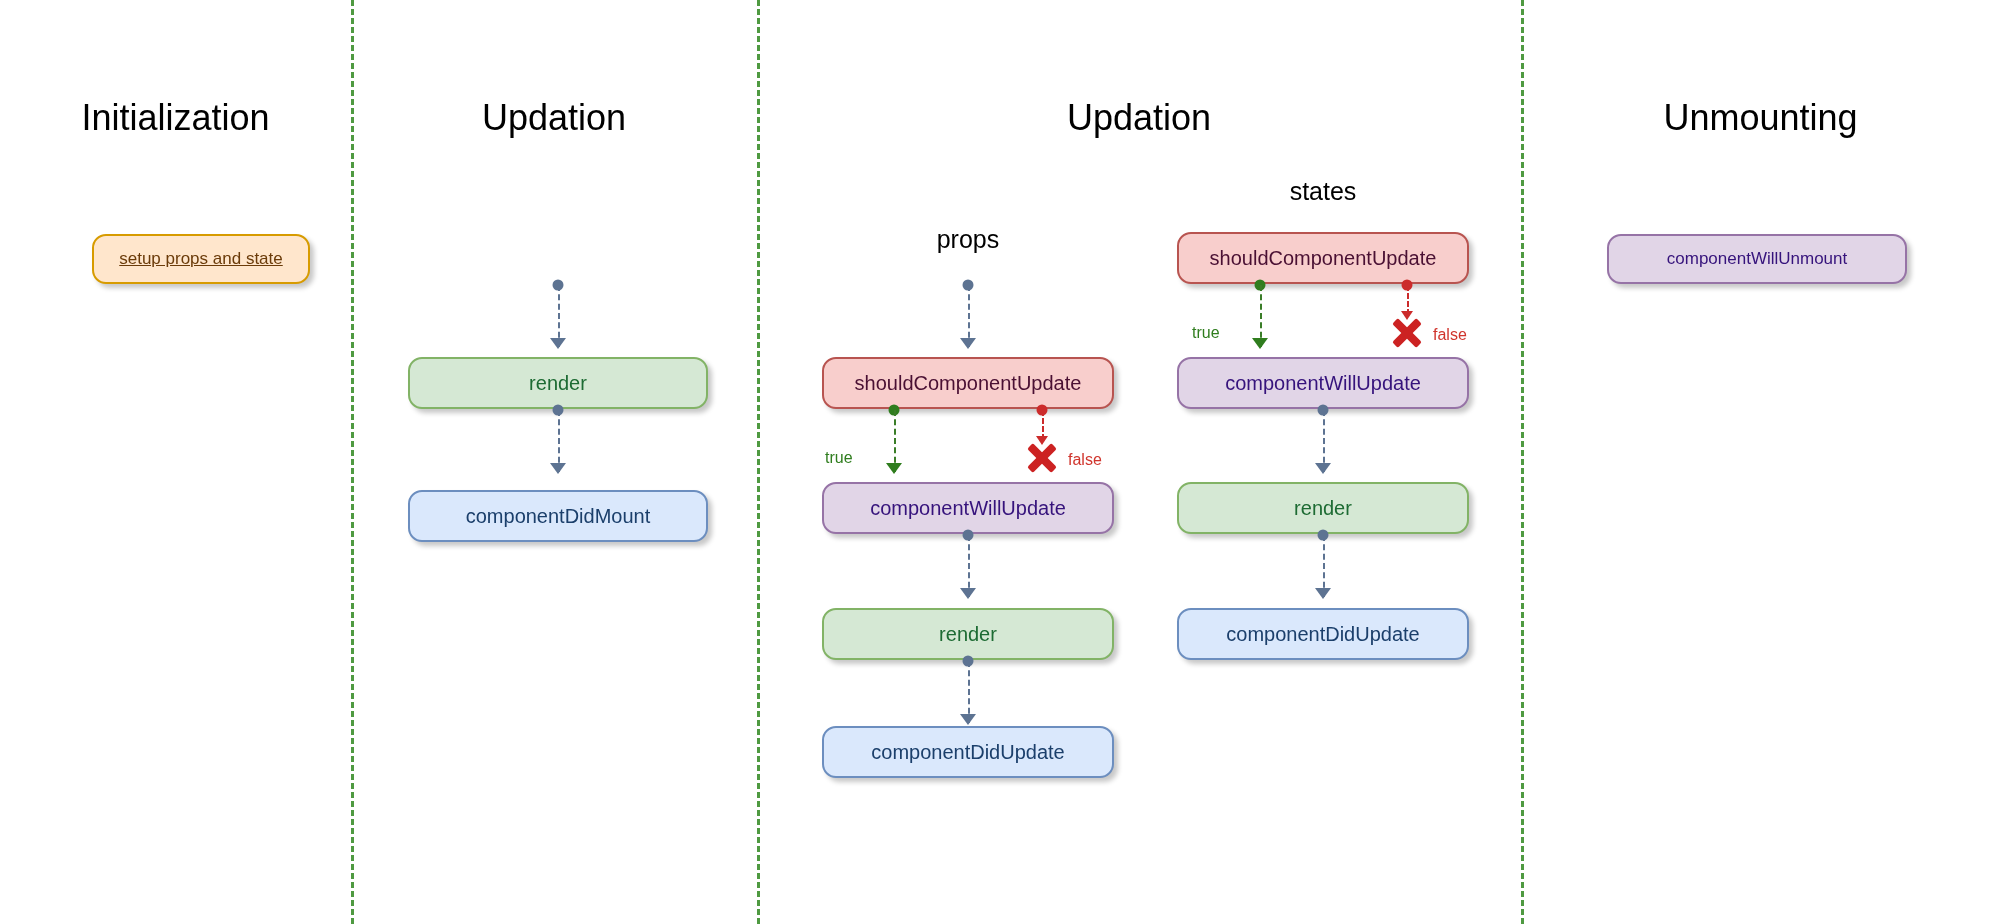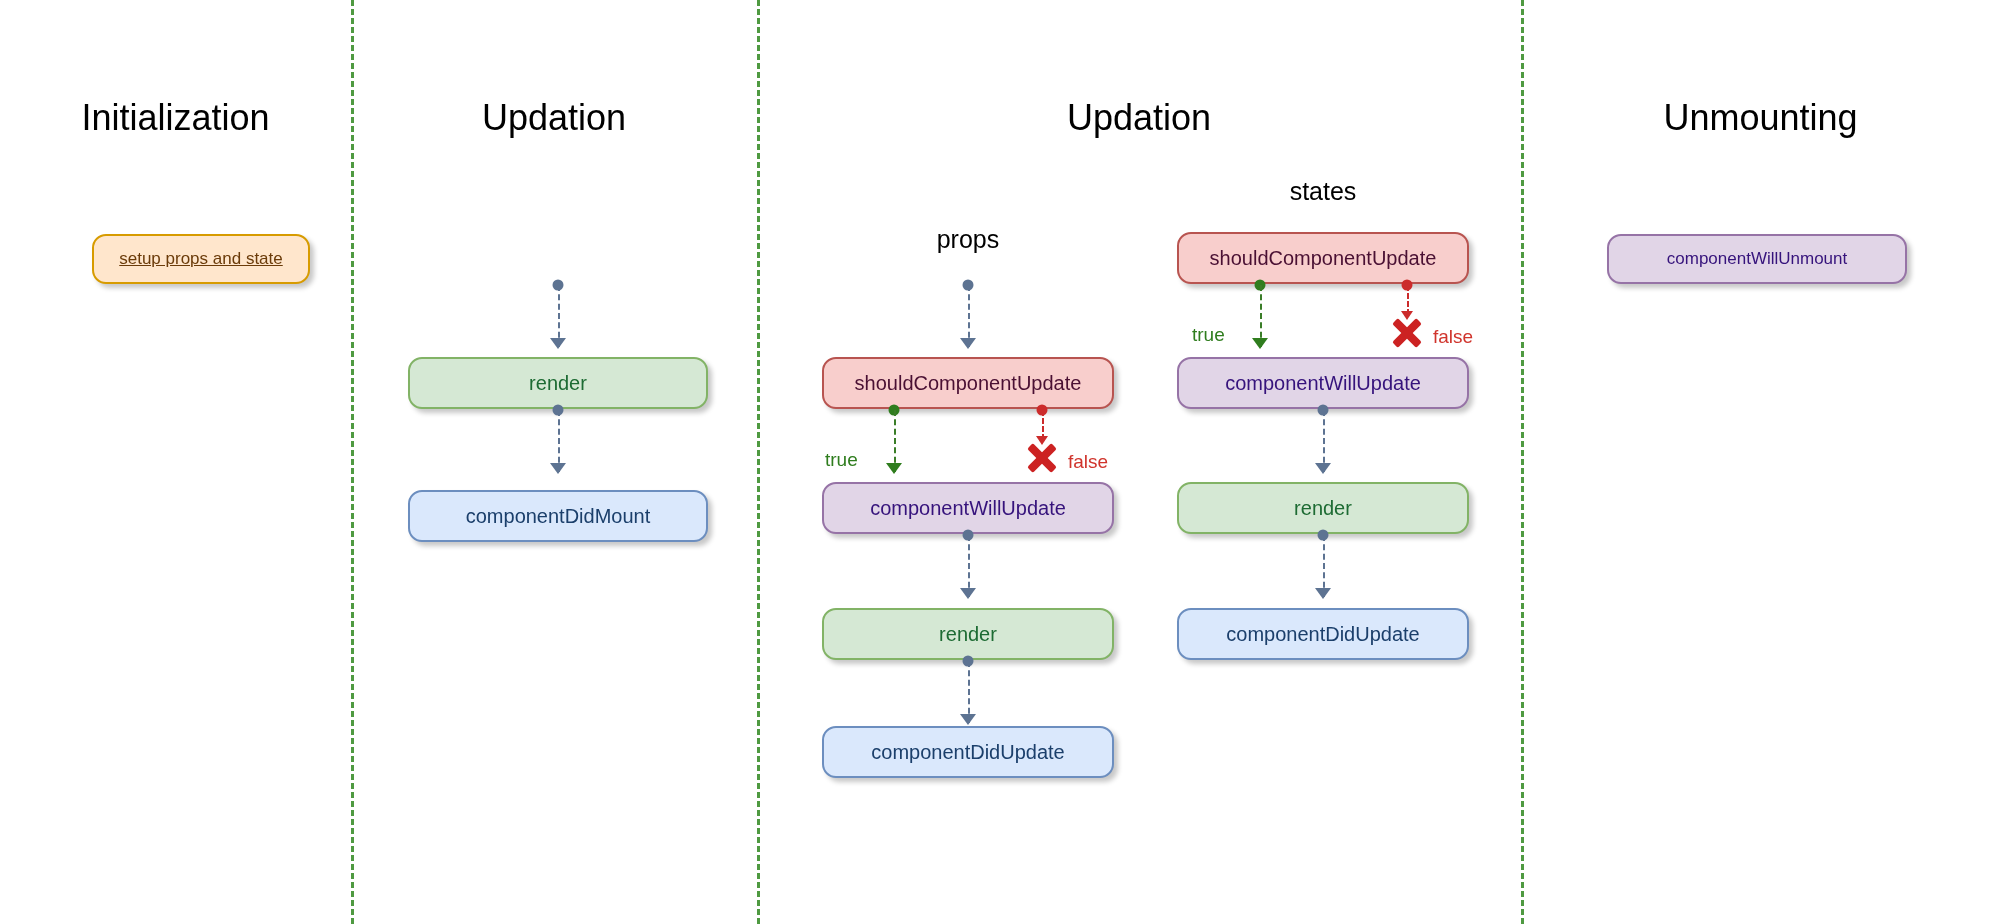--- a/index.html
+++ b/index.html
@@ -88,21 +88,21 @@
     border-left:8px solid transparent;
     border-right:8px solid transparent;
     transform:translateX(-50%);
   }
   .c-slate .arrow{border-top:11px solid #5d7392;}
   .c-green .arrow{border-top:11px solid #2f7d1e;}
   .c-red   .arrow{border-top:9px solid #cc2b2b;border-left-width:6px;border-right-width:6px;}
 
   .branch-label{
     position:absolute;
-    font-size:19px;
+    font-size:16px;
     white-space:nowrap;
     line-height:1;
   }
   .lbl-true{color:#2f7d1e;}
   .lbl-false{color:#d0342c;}
 
   .xmark{
     position:absolute;
     width:34px;height:34px;
     transform:translateX(-50%);

